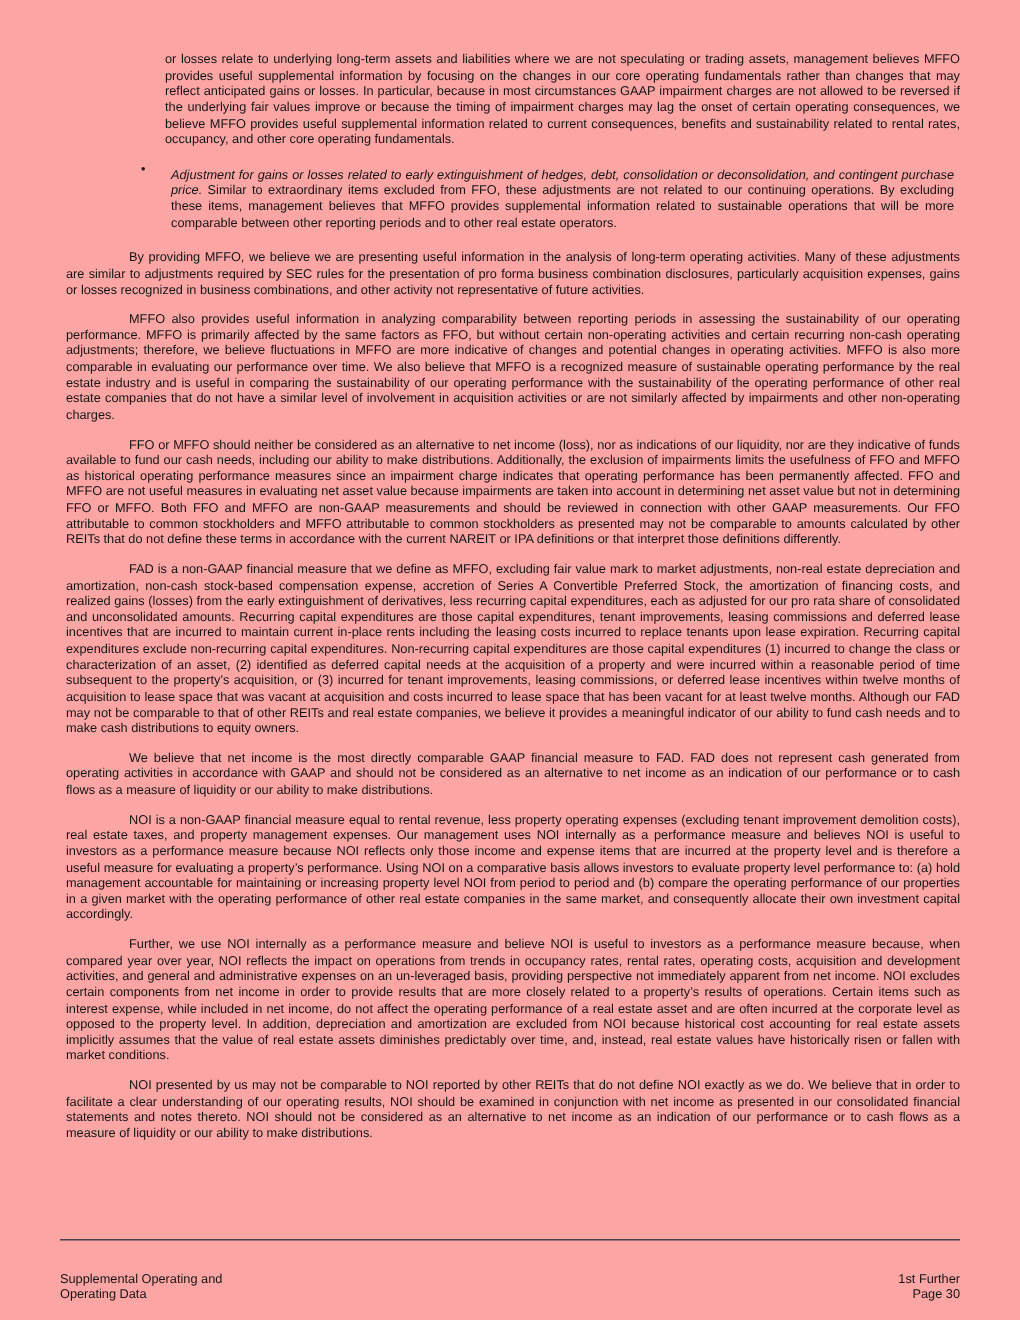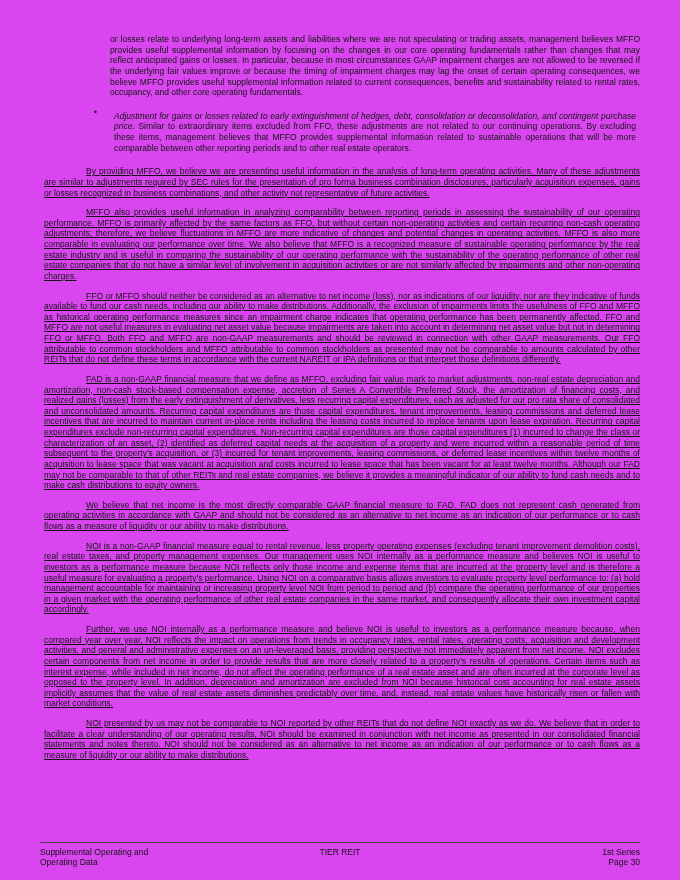--- a/index.html
+++ b/index.html
@@ -1,55 +1,55 @@
 <!DOCTYPE html>
 <html><head>
 <meta charset="utf-8">
 <style>
   html, body { margin: 0; padding: 0; background: #ffffff; }
   .page {
     position: relative;
     width: 680px;
     height: 880px;
-    background: #d946ef;
+    background: #fca5a5;
     font-family: "Liberation Sans", "DejaVu Sans", sans-serif;
     color: #141414;
     overflow: hidden;
     box-sizing: border-box;
   }
   .content {
     position: absolute;
     top: 34px;
     left: 44px;
     right: 40px;
     bottom: 48px;
     overflow: hidden;
     font-size: 8.5px;
     line-height: 1.25;
     text-align: justify;
   }
   .block { margin: 0 0 9px 0; }
   .indented { margin-left: 66px; }
-  .para { text-indent: 42px; text-decoration: underline; }
+  .para { text-indent: 42px; }
   .bullet-row { display: flex; margin: 0 0 9px 0; padding-left: 50px; }
   .bullet-glyph { flex: 0 0 16px; width: 16px; }
   .bullet-text { flex: 1; margin: 4px; text-align: justify; }
   .heading {
     font-size: 8.5px;
     font-weight: bold;
     margin: 12px 0 9px 0;
     text-align: left;
   }
   .footer {
     position: absolute;
     left: 40px;
     right: 40px;
     bottom: 12px;
     border-top: 1px solid #444;
-    padding-top: 4px;
+    padding-top: 20px;
     font-size: 8.5px;
     line-height: 1.25;
   }
   .footer-row { position: relative; display: flex; justify-content: space-between; align-items: flex-start; }
   .footer-left { text-align: left; }
   .footer-center {
     position: absolute;
     left: 0; right: 0; top: 0;
     text-align: center;
     pointer-events: none;
@@ -84,21 +84,20 @@
     <p class="block para">NOI presented by us may not be comparable to NOI reported by other REITs that do not define NOI exactly as we do. We believe that in order to facilitate a clear understanding of our operating results, NOI should be examined in conjunction with net income as presented in our consolidated financial statements and notes thereto. NOI should not be considered as an alternative to net income as an indication of our performance or to cash flows as a measure of liquidity or our ability to make distributions.</p>
 
   </main>
 
   <footer class="footer">
     <div class="footer-row">
       <div class="footer-left">
         <div>Supplemental Operating and</div>
         <div>Operating Data</div>
       </div>
-      <div class="footer-center">TIER REIT</div>
       <div class="footer-right">
-        <div>1st Series</div>
+        <div>1st Further</div>
         <div>Page 30</div>
       </div>
     </div>
   </footer>
 
 </div>
 
 </body></html>

